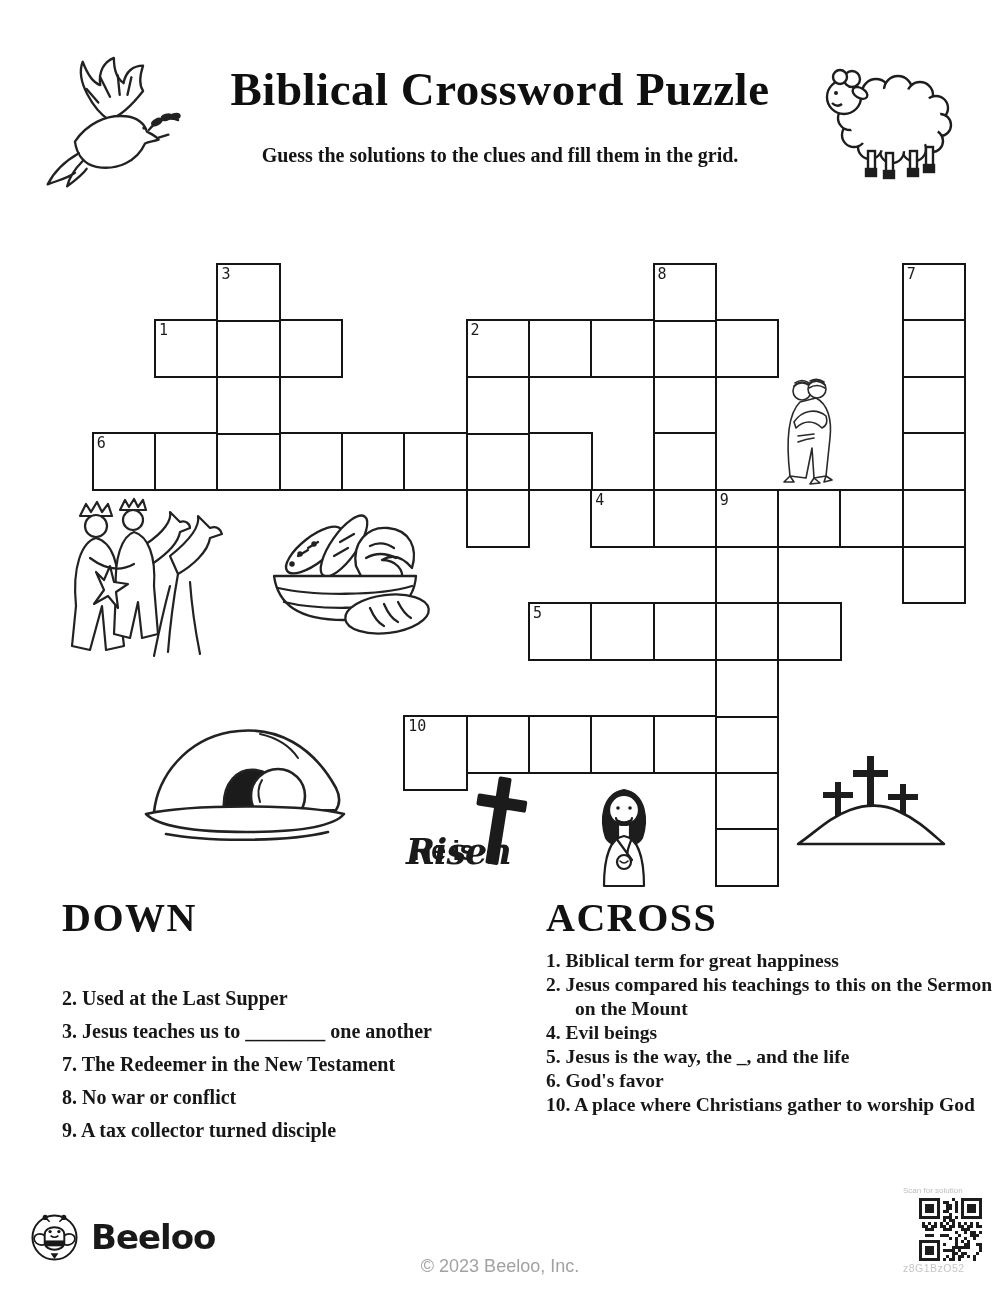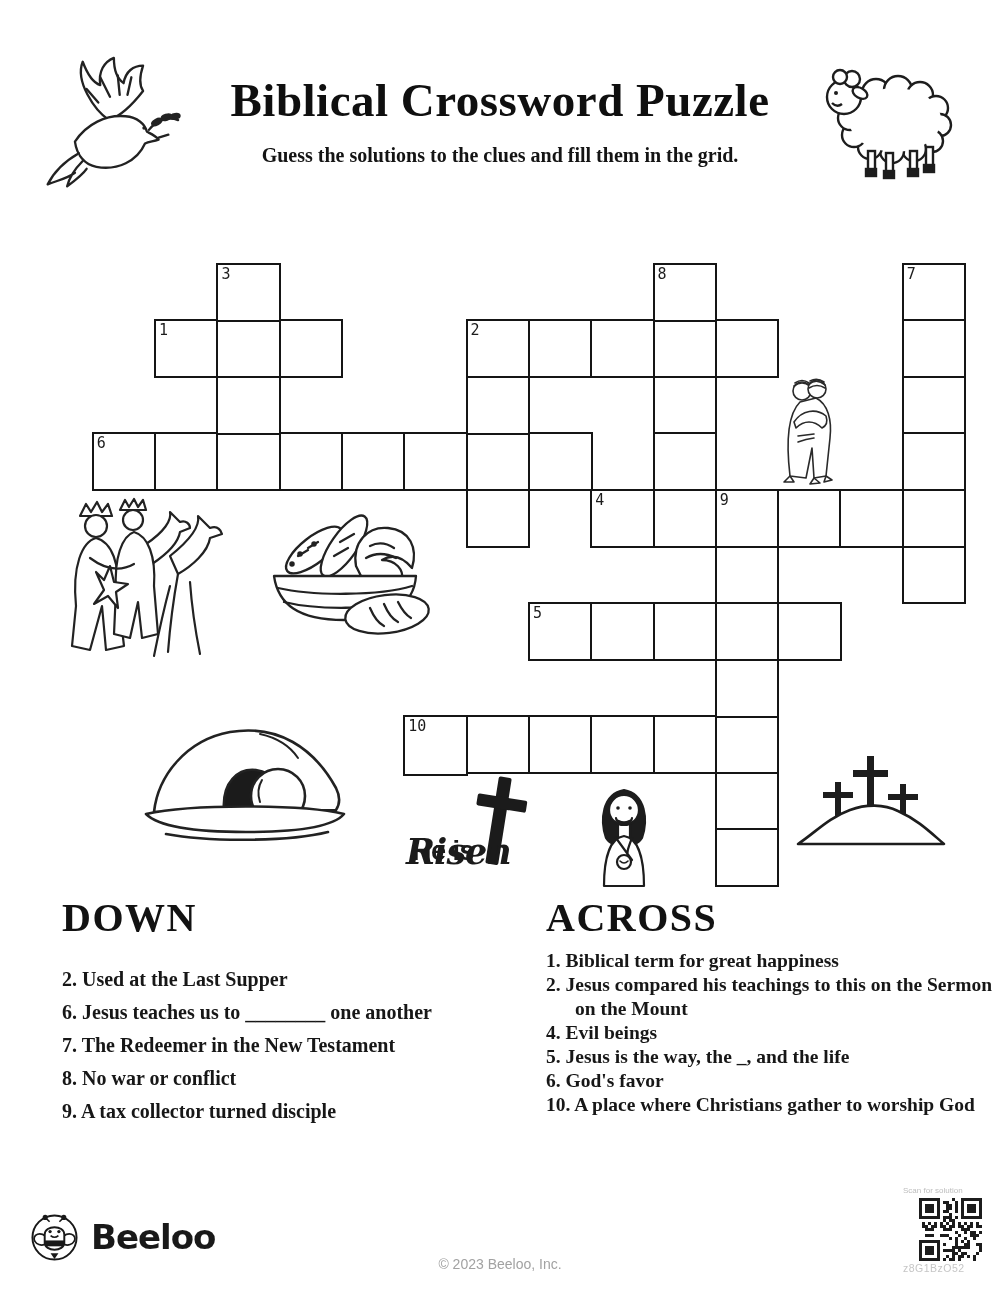--- a/index.html
+++ b/index.html
@@ -1,60 +1,60 @@
 <!DOCTYPE html>
 <html><head>
 <meta charset="utf-8">
 <style>
   html,body{margin:0;padding:0;background:#fff;}
   .page{position:relative;width:1000px;height:1294px;background:#ffffff;overflow:hidden;
         font-family:"Liberation Serif",serif;color:#111;}
 
   
-  .title{position:absolute;top:73px;left:0;right:0;text-align:center;
+  .title{position:absolute;top:62px;left:0;right:0;text-align:center;
          font-size:47px;font-weight:700;letter-spacing:.5px;color:#0f0f0f;}
   .subtitle{position:absolute;top:144px;left:0;right:0;text-align:center;
             font-size:20px;font-weight:700;color:#141414;}
 
   
   .illus{position:absolute;}
   .illus svg{display:block;width:100%;height:100%;}
 
   
   .grid{position:absolute;left:93px;top:264px;width:873px;height:622px;}
   .cell{position:absolute;box-sizing:border-box;border:2.4px solid #151515;background:#fff;}
   .cell .num{position:absolute;top:0px;left:3px;
              font-family:"DejaVu Sans Mono",monospace;font-size:15px;color:#1c1c1c;line-height:19px;}
 
   
   .clues{position:absolute;}
   .clues h2{margin:0;font-size:40px;font-weight:700;color:#121212;letter-spacing:1.5px;line-height:40px;}
   .clues-down{left:62px;top:898px;width:440px;}
   .clues-across{left:530px;top:898px;width:460px;margin-left:16px;}
-  .clues-down .list{margin-top:25px;}
+  .clues-down .list{margin-top:44px;}
   .clues-across .list{margin-top:11px;}
   .clue{font-size:20px;font-weight:700;color:#171717;}
   .clues-down .clue{line-height:33px;padding-left:32px;text-indent:-32px;}
   .clues-across .clue{font-size:19.5px;line-height:24px;padding-left:29px;text-indent:-29px;}
 
   
   .risen-box{position:absolute;left:404px;top:775px;width:125px;height:108px;}
   .risen-box .heis{position:absolute;left:8px;top:28px;font-family:"Liberation Sans",sans-serif;
                    font-weight:700;font-size:27px;color:#1b1b1b;letter-spacing:-.5px;margin-top:33px;}
   .risen-box .risen{position:absolute;left:2px;top:56px;font-family:"DejaVu Serif",serif;
                     font-style:italic;font-weight:700;font-size:35px;color:#1b1b1b;letter-spacing:-1px;}
   .risen-box svg{position:absolute;left:68px;top:0;width:56px;height:92px;}
 
   
   .brand{position:absolute;left:30px;top:1212px;height:50px;display:flex;align-items:center;}
   .brand .bee{width:49px;height:49px;}
   .brand .brand-text{margin-left:12px;font-family:"DejaVu Sans",sans-serif;font-weight:700;
                      font-size:34px;color:#191919;letter-spacing:-1px;}
   .copyright{position:absolute;left:0;right:0;top:1256px;text-align:center;
-             font-family:"Liberation Sans",sans-serif;font-size:14px;color:#a2a2a2;}
+             font-family:"Liberation Sans",sans-serif;font-size:18px;color:#a2a2a2;}
   .qr-block{position:absolute;left:903px;top:1186px;width:94px;text-align:left;}
   .qr-label{font-family:"Liberation Sans",sans-serif;font-size:8px;color:#bdbdbd;}
   .qr-svg{width:63px;height:63px;margin:3px auto 0 auto;display:block;}
   .qr-text{font-family:"Liberation Sans",sans-serif;font-size:10.5px;color:#c6c6c6;letter-spacing:.5px;margin-top:1px;}
 </style>
 </head>
 <body>
 
 <div class="page">
 
@@ -145,21 +145,21 @@
       <div class="cell" style="left: 684.1px; top: 225px; width: 64.7px; height: 58.95px;"></div>
       <div class="cell" style="left: 746.4px; top: 225px; width: 64.7px; height: 58.95px;"></div>
       <div class="cell" style="left: 808.7px; top: 225px; width: 64.7px; height: 58.95px;"></div>
       <div class="cell" style="left: 434.9px; top: 338.1px; width: 64.7px; height: 58.95px;">
         <span class="num">5</span>
       </div>
       <div class="cell" style="left: 497.2px; top: 338.1px; width: 64.7px; height: 58.95px;"></div>
       <div class="cell" style="left: 559.5px; top: 338.1px; width: 64.7px; height: 58.95px;"></div>
       <div class="cell" style="left: 621.8px; top: 338.1px; width: 64.7px; height: 58.95px;"></div>
       <div class="cell" style="left: 684.1px; top: 338.1px; width: 64.7px; height: 58.95px;"></div>
-      <div class="cell" style="left: 310.3px; top: 451.2px; width: 64.7px; height: 61px;">
+      <div class="cell" style="left: 310.3px; top: 451.2px; width: 64.7px; height: 76px;">
         <span class="num">10</span>
       </div>
       <div class="cell" style="left: 372.6px; top: 451.2px; width: 64.7px; height: 58.95px;"></div>
       <div class="cell" style="left: 434.9px; top: 451.2px; width: 64.7px; height: 58.95px;"></div>
       <div class="cell" style="left: 497.2px; top: 451.2px; width: 64.7px; height: 58.95px;"></div>
       <div class="cell" style="left: 559.5px; top: 451.2px; width: 64.7px; height: 58.95px;"></div>
       <div class="cell" style="left: 621.8px; top: 451.2px; width: 64.7px; height: 58.95px;"></div>
       <div class="cell" style="left: 123.4px; top: -1.2px; width: 64.7px; height: 58.95px;">
         <span class="num">3</span>
       </div>
@@ -290,21 +290,21 @@
         <path d="M18 60 L34 58 M18 66 q8 -3 16 -4" fill="none"></path>
         <path d="M10 100 L4 106 L14 106 Z M34 102 L30 108 L40 107 Z M46 100 L44 106 L52 104 Z"></path>
       </g>
     </svg>
   </div>
 
   <div class="clues clues-down">
     <h2>DOWN</h2>
     <div class="list" id="down-list">
         <div class="clue">2. Used at the Last Supper</div>
-        <div class="clue">6. Jesus teaches us to ________ one another</div>
+        <div class="clue">3. Jesus teaches us to ________ one another</div>
         <div class="clue">7. The Redeemer in the New Testament</div>
         <div class="clue">8. No war or conflict</div>
         <div class="clue">9. A tax collector turned disciple</div>
       </div>
   </div>
 
   <div class="clues clues-across">
     <h2>ACROSS</h2>
     <div class="list" id="across-list">
         <div class="clue">1. Biblical term for great happiness</div>

